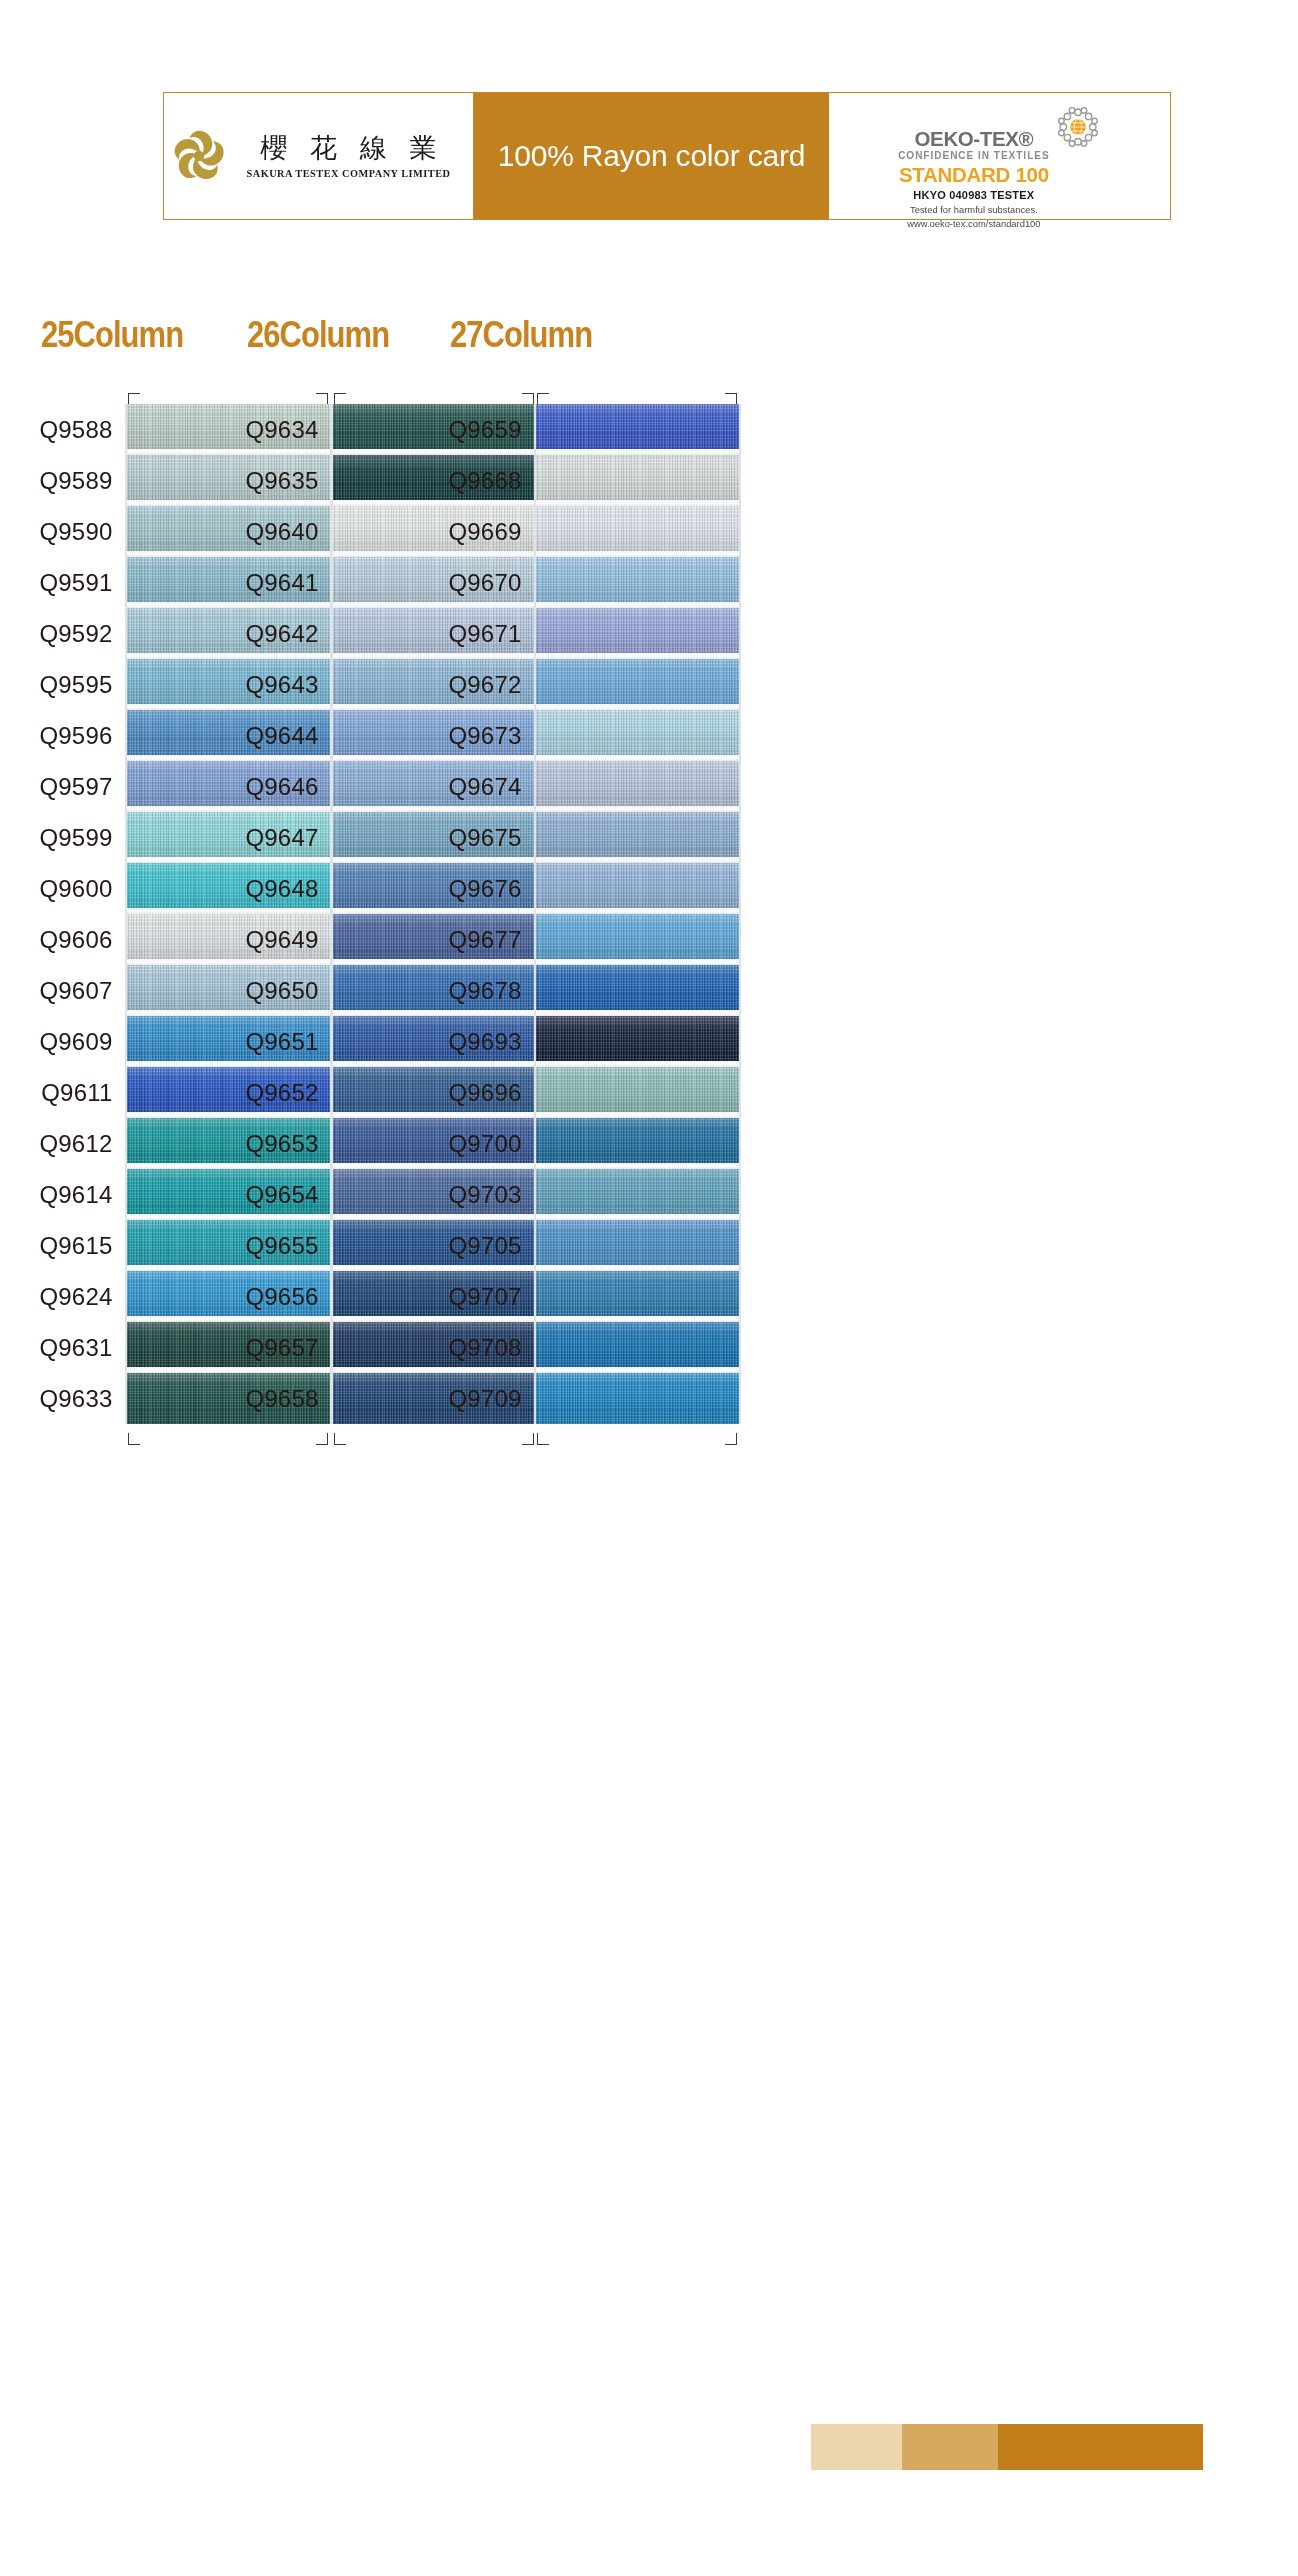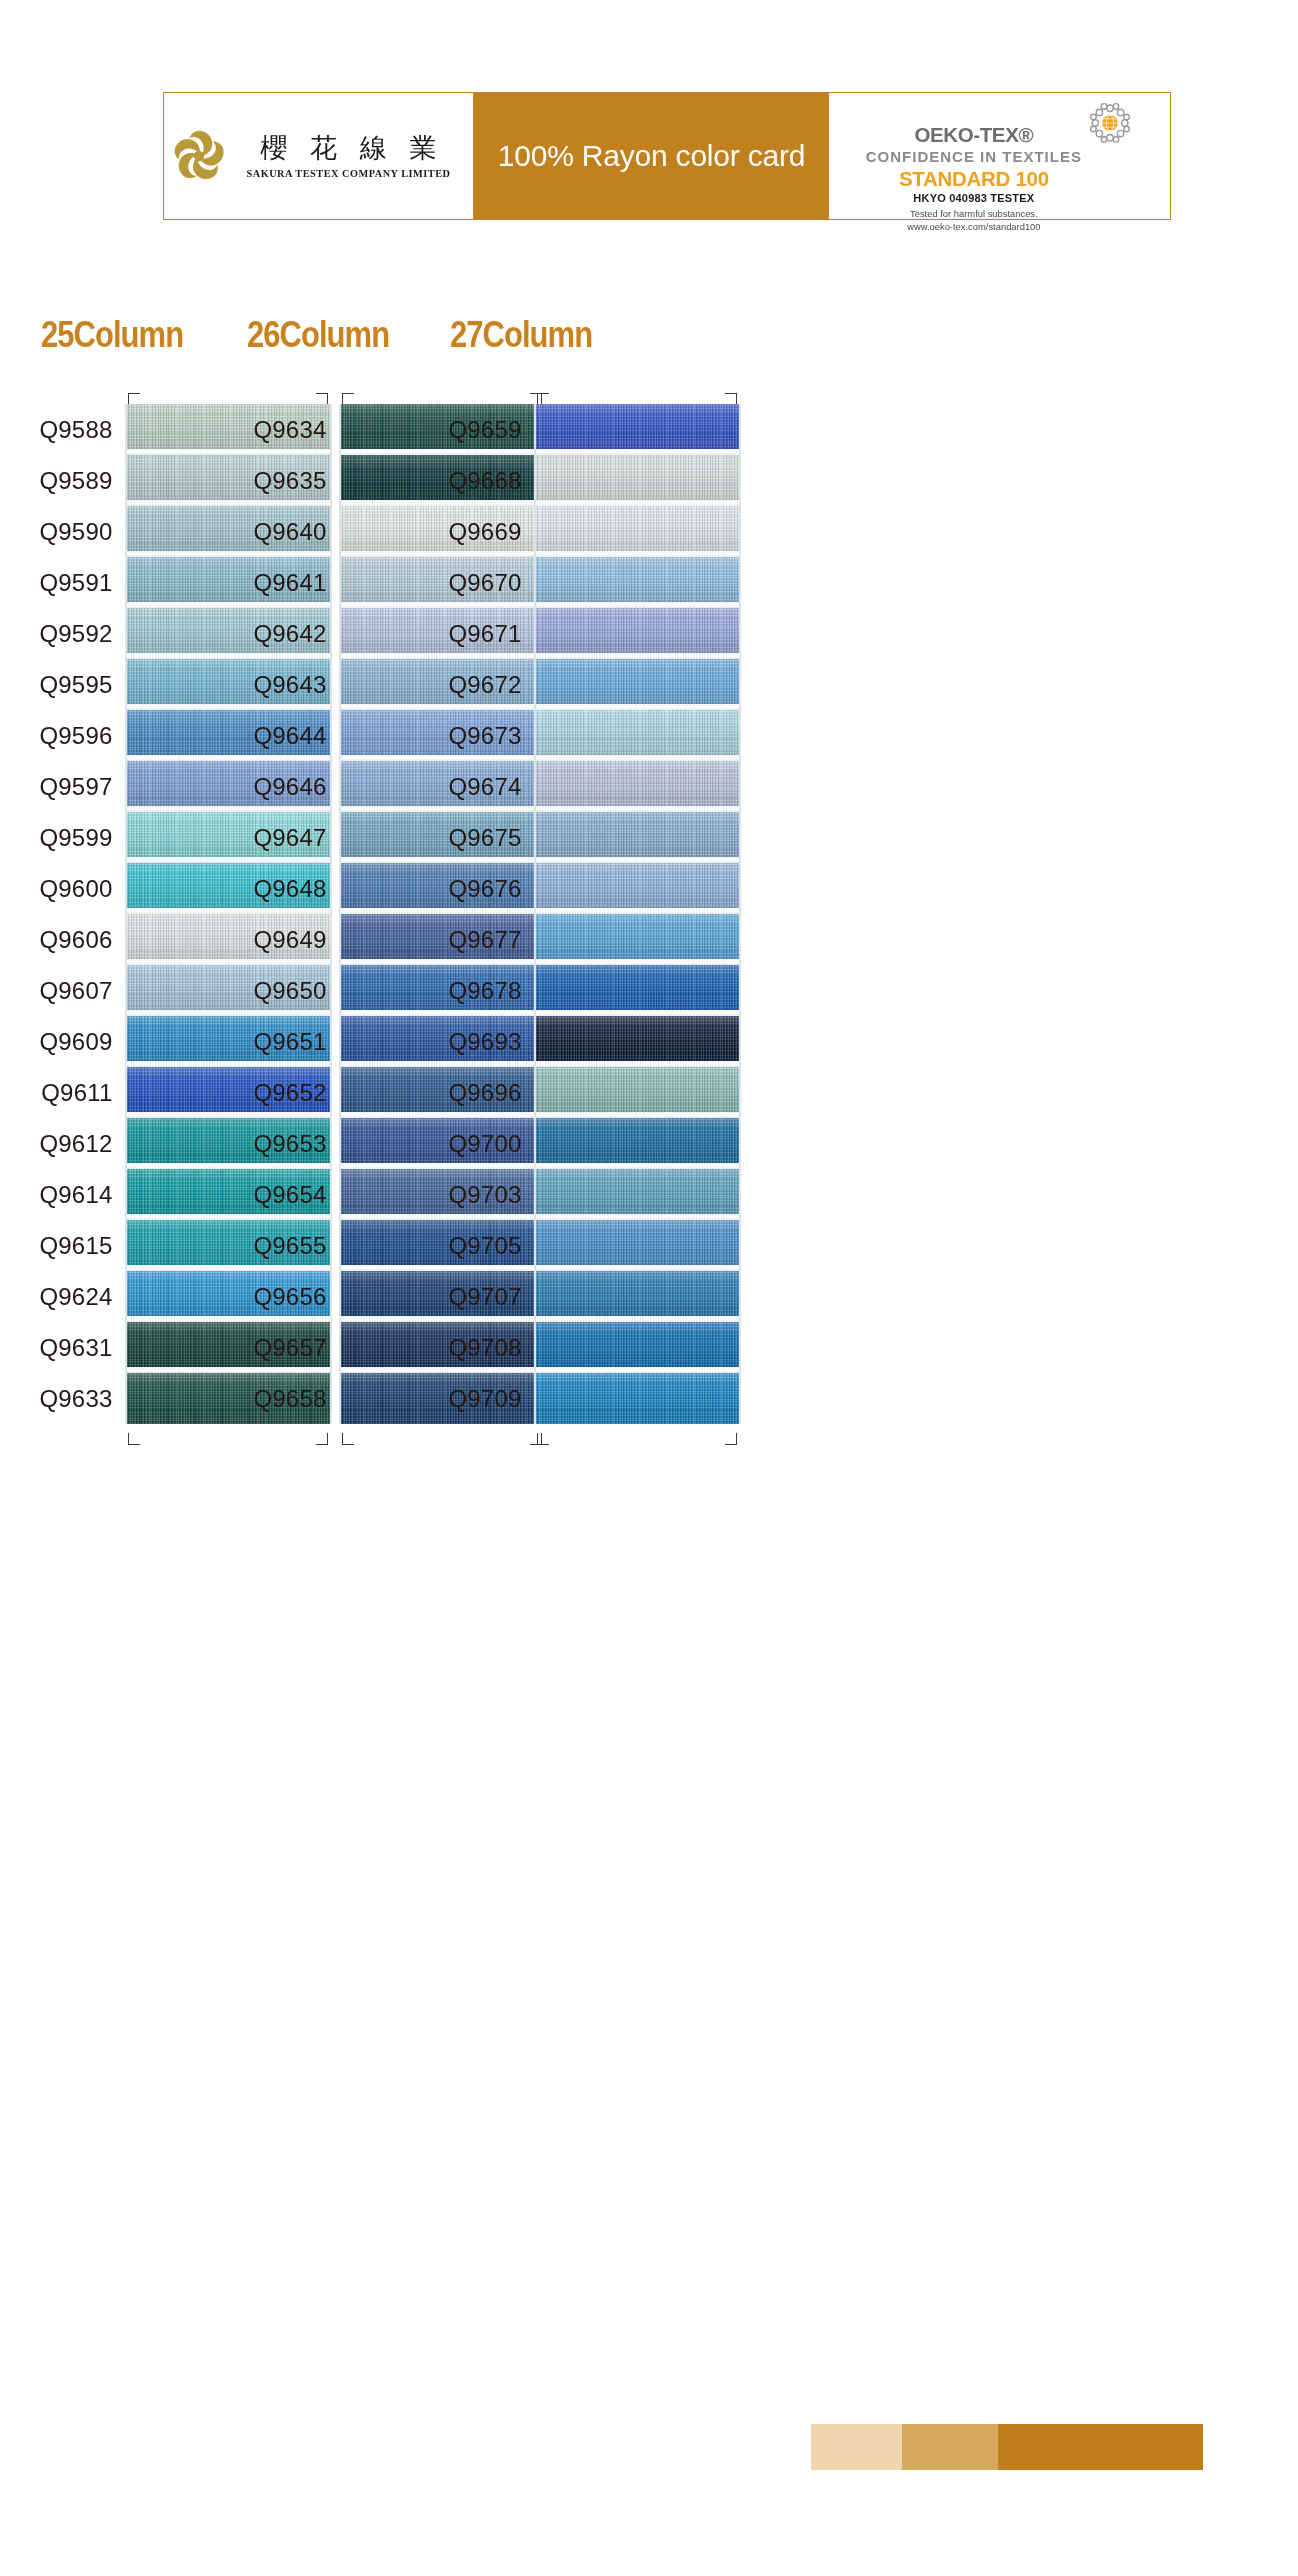--- a/index.html
+++ b/index.html
@@ -50,21 +50,21 @@
     display: flex; align-items: center; justify-content: center;
     padding-top: 3.6px;
   }
   .cert-inner { display:flex; align-items:flex-start; gap:5.3px; }
   .cert-lines { display: flex; flex-direction: column; align-items: center; }
   .cert-oeko {
     font-size: 20.5px; font-weight: bold; color: #6E6E6E;
     letter-spacing: -0.4px; line-height: 1.05; white-space: nowrap; margin-top: 42px;
   }
   .cert-conf {
-    font-size: 15px; font-weight: bold; color: #8A8A8A;
+    font-size: 10px; font-weight: bold; color: #8A8A8A;
     letter-spacing: 1px; line-height: 1.4; white-space: nowrap;
   }
   .cert-std {
     font-size: 20.5px; font-weight: bold; color: #F0A11E;
     letter-spacing: -0.3px; line-height: 1.15; white-space: nowrap;
   }
   .cert-hkyo {
     font-size: 11px; font-weight: bold; color: #1b1b1b;
     letter-spacing: 0.2px; line-height: 1.5; white-space: nowrap;
   }
@@ -338,21 +338,21 @@
             <div class="swatch" title="Q9633" style="background: rgb(28, 82, 74);">
               <div class="sheen"></div>
             </div>
           </div>
         </div>
         <div class="crop-row">
           <div class="cmark bl" style="left: 146px; top: 9px;"></div>
           <div class="cmark br" style="left: 334px; top: 9px;"></div>
         </div>
       </div>
-      <div class="column" style="left: 196px;">
+      <div class="column" style="left: 188px;">
         <div class="crop-row">
           <div class="cmark tl" style="left: 146px; bottom: 0px;"></div>
           <div class="cmark tr" style="left: 334px; bottom: 0px;"></div>
         </div>
         <div class="col-body">
           <div class="labels">
             <div class="label-cell">Q9634</div>
             <div class="label-cell">Q9635</div>
             <div class="label-cell">Q9640</div>
             <div class="label-cell">Q9641</div>

